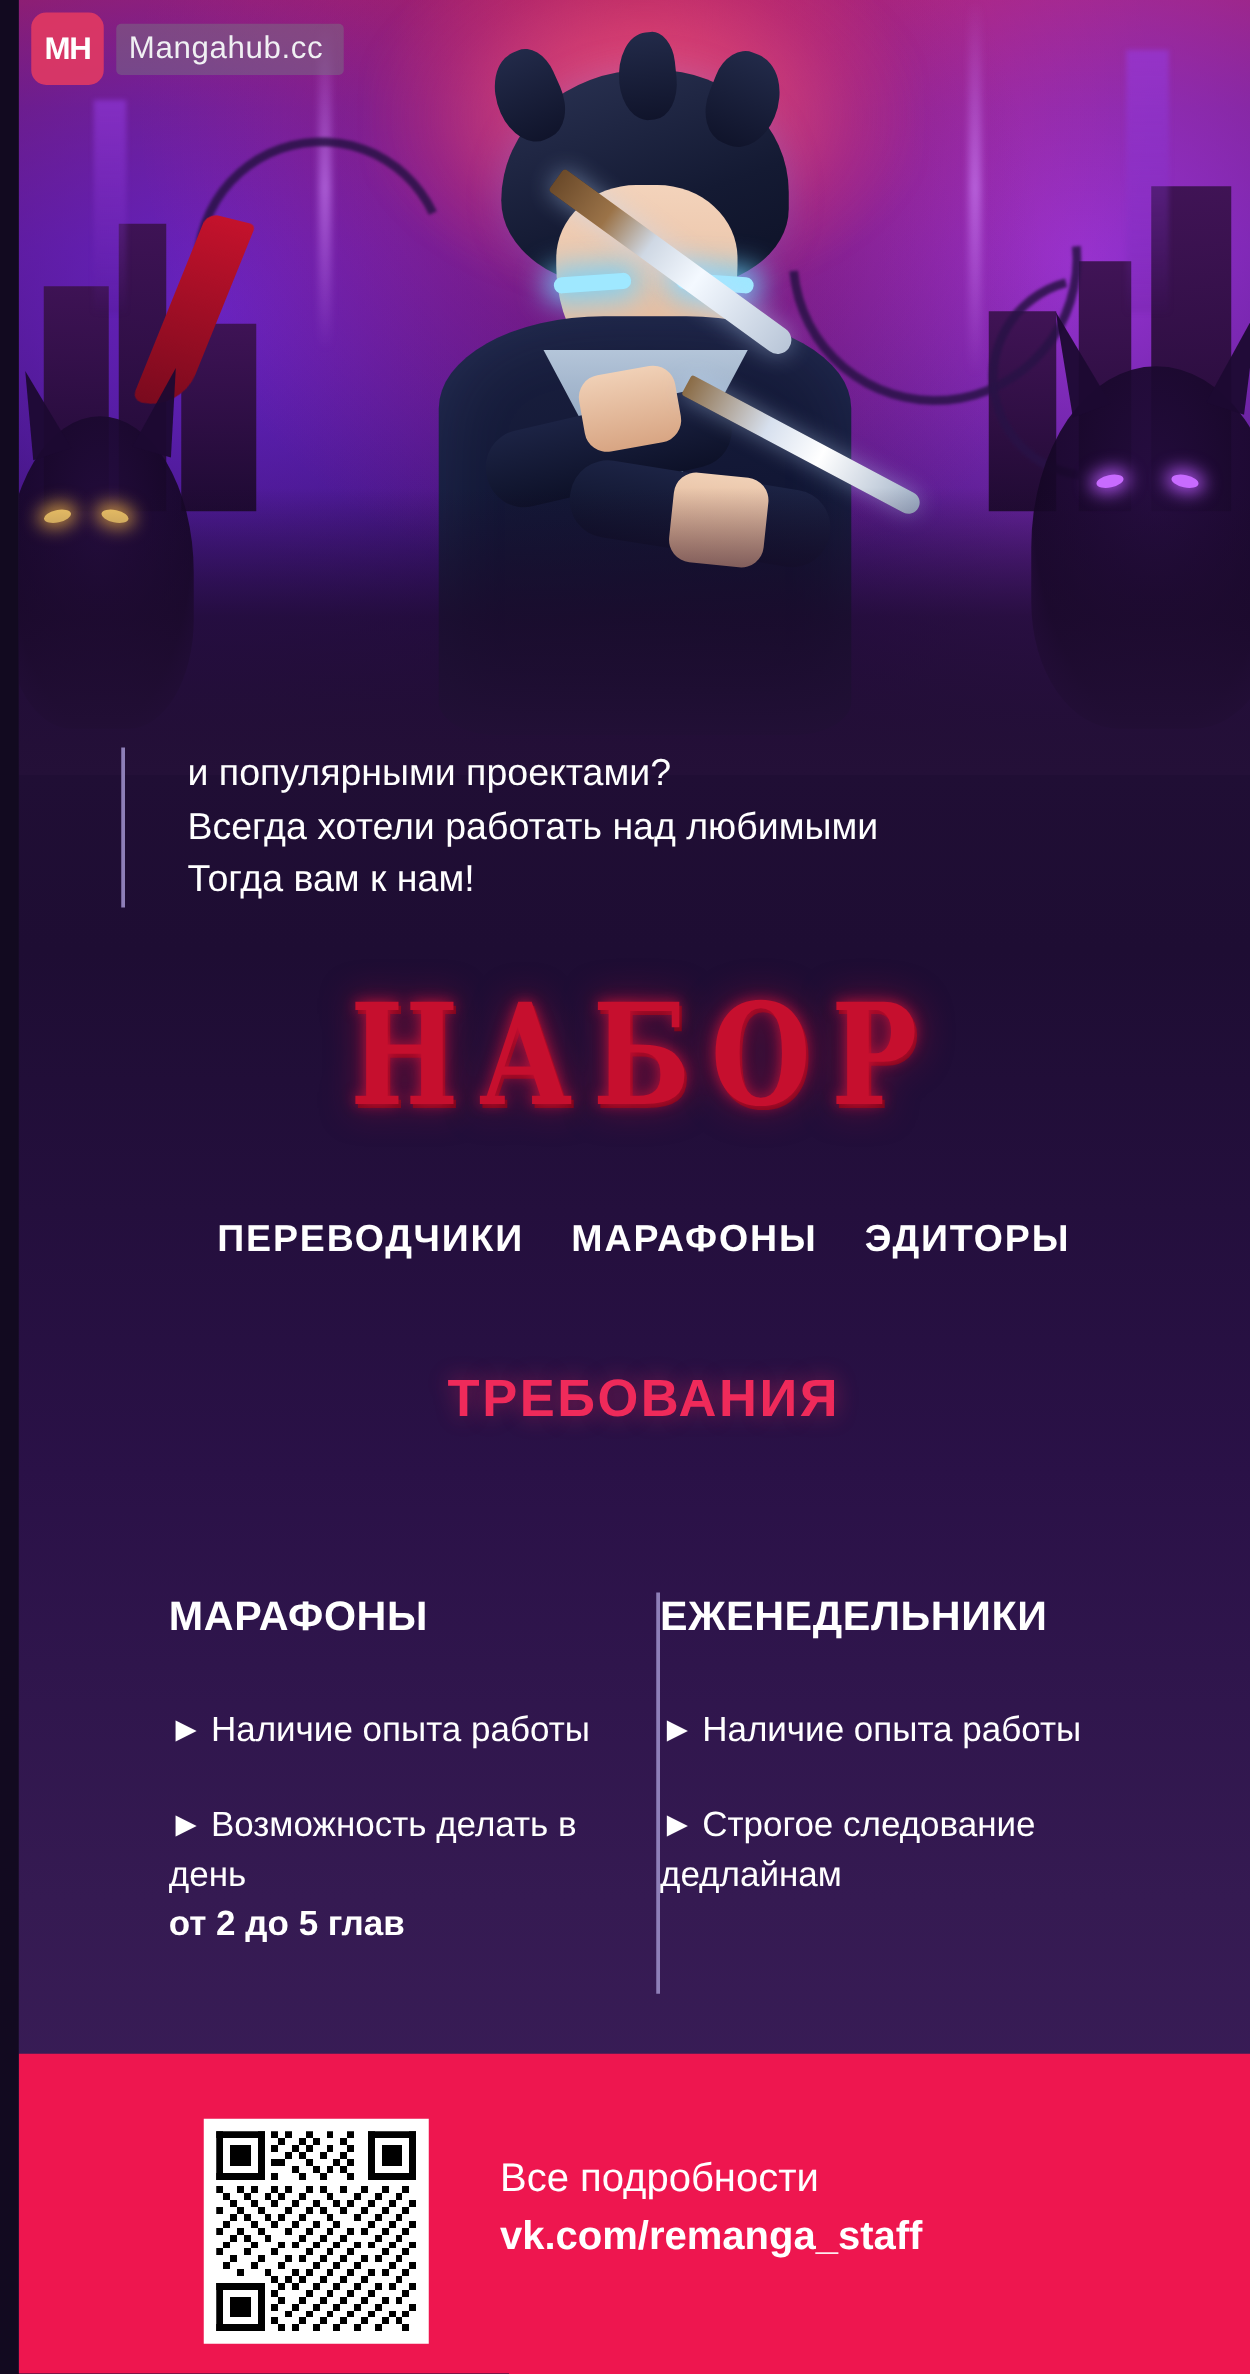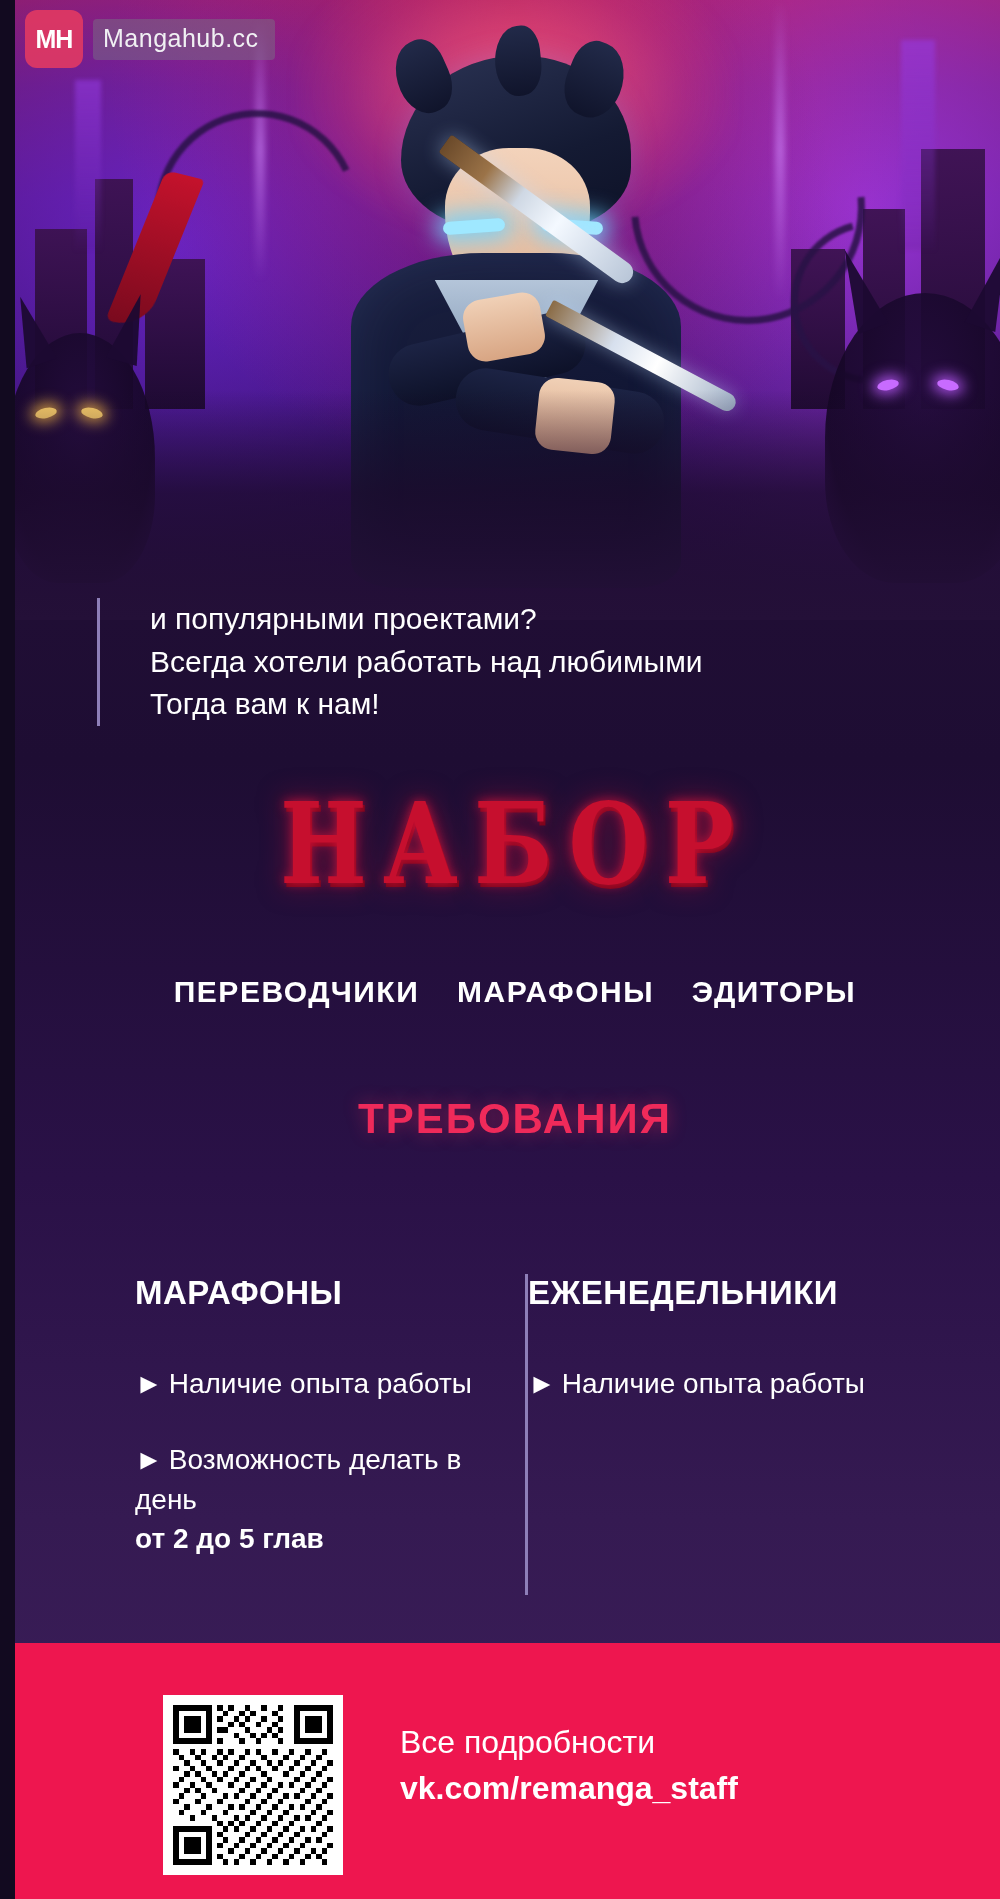--- a/index.html
+++ b/index.html
@@ -418,20 +418,23 @@
       </div>
       <div class="bullet">
         <span class="arrow">►</span><span>Возможность делать в день</span>
         <span class="strong">от 2 до 5 глав</span>
       </div>
     </div>
     <div class="col right">
       <h3>ЕЖЕНЕДЕЛЬНИКИ</h3>
       <div class="bullet">
         <span class="arrow">►</span><span>Наличие опыта работы</span>
+      </div>
+      <div class="bullet">
+        <span class="arrow">►</span><span>Строгое следование дедлайнам</span>
       </div>
     </div>
   </div>
 
   <div class="footer">
     <div class="qr">
       <svg width="160" height="160" viewBox="0 0 29 29" shape-rendering="crispEdges">
         <rect width="29" height="29" fill="#ffffff"></rect>
         <g fill="#000000">
           <rect x="0" y="0" width="7" height="1"></rect>

